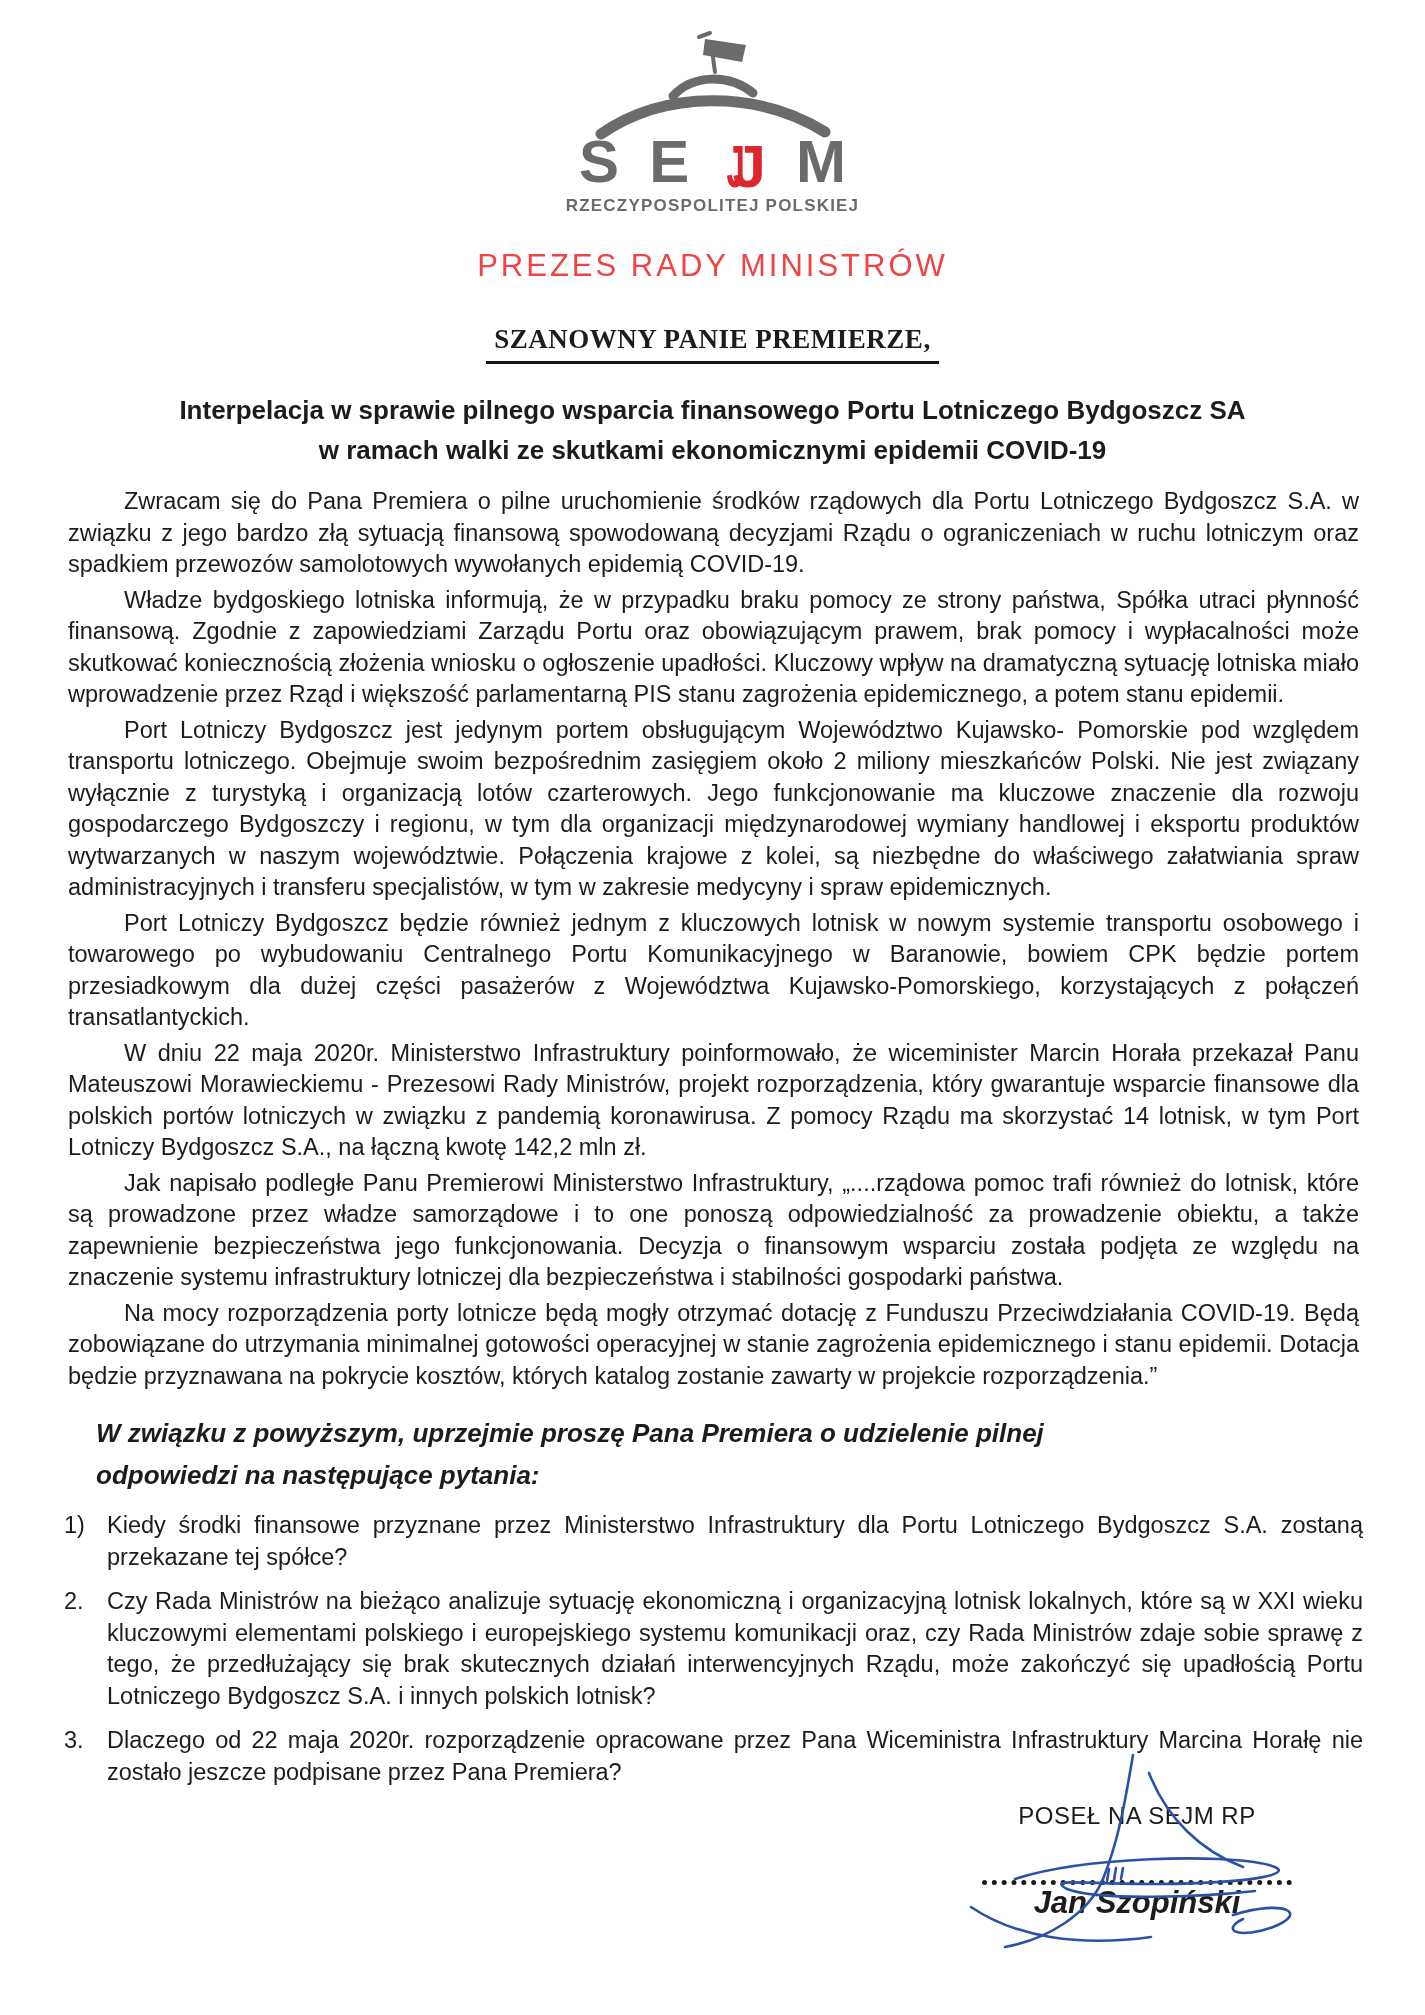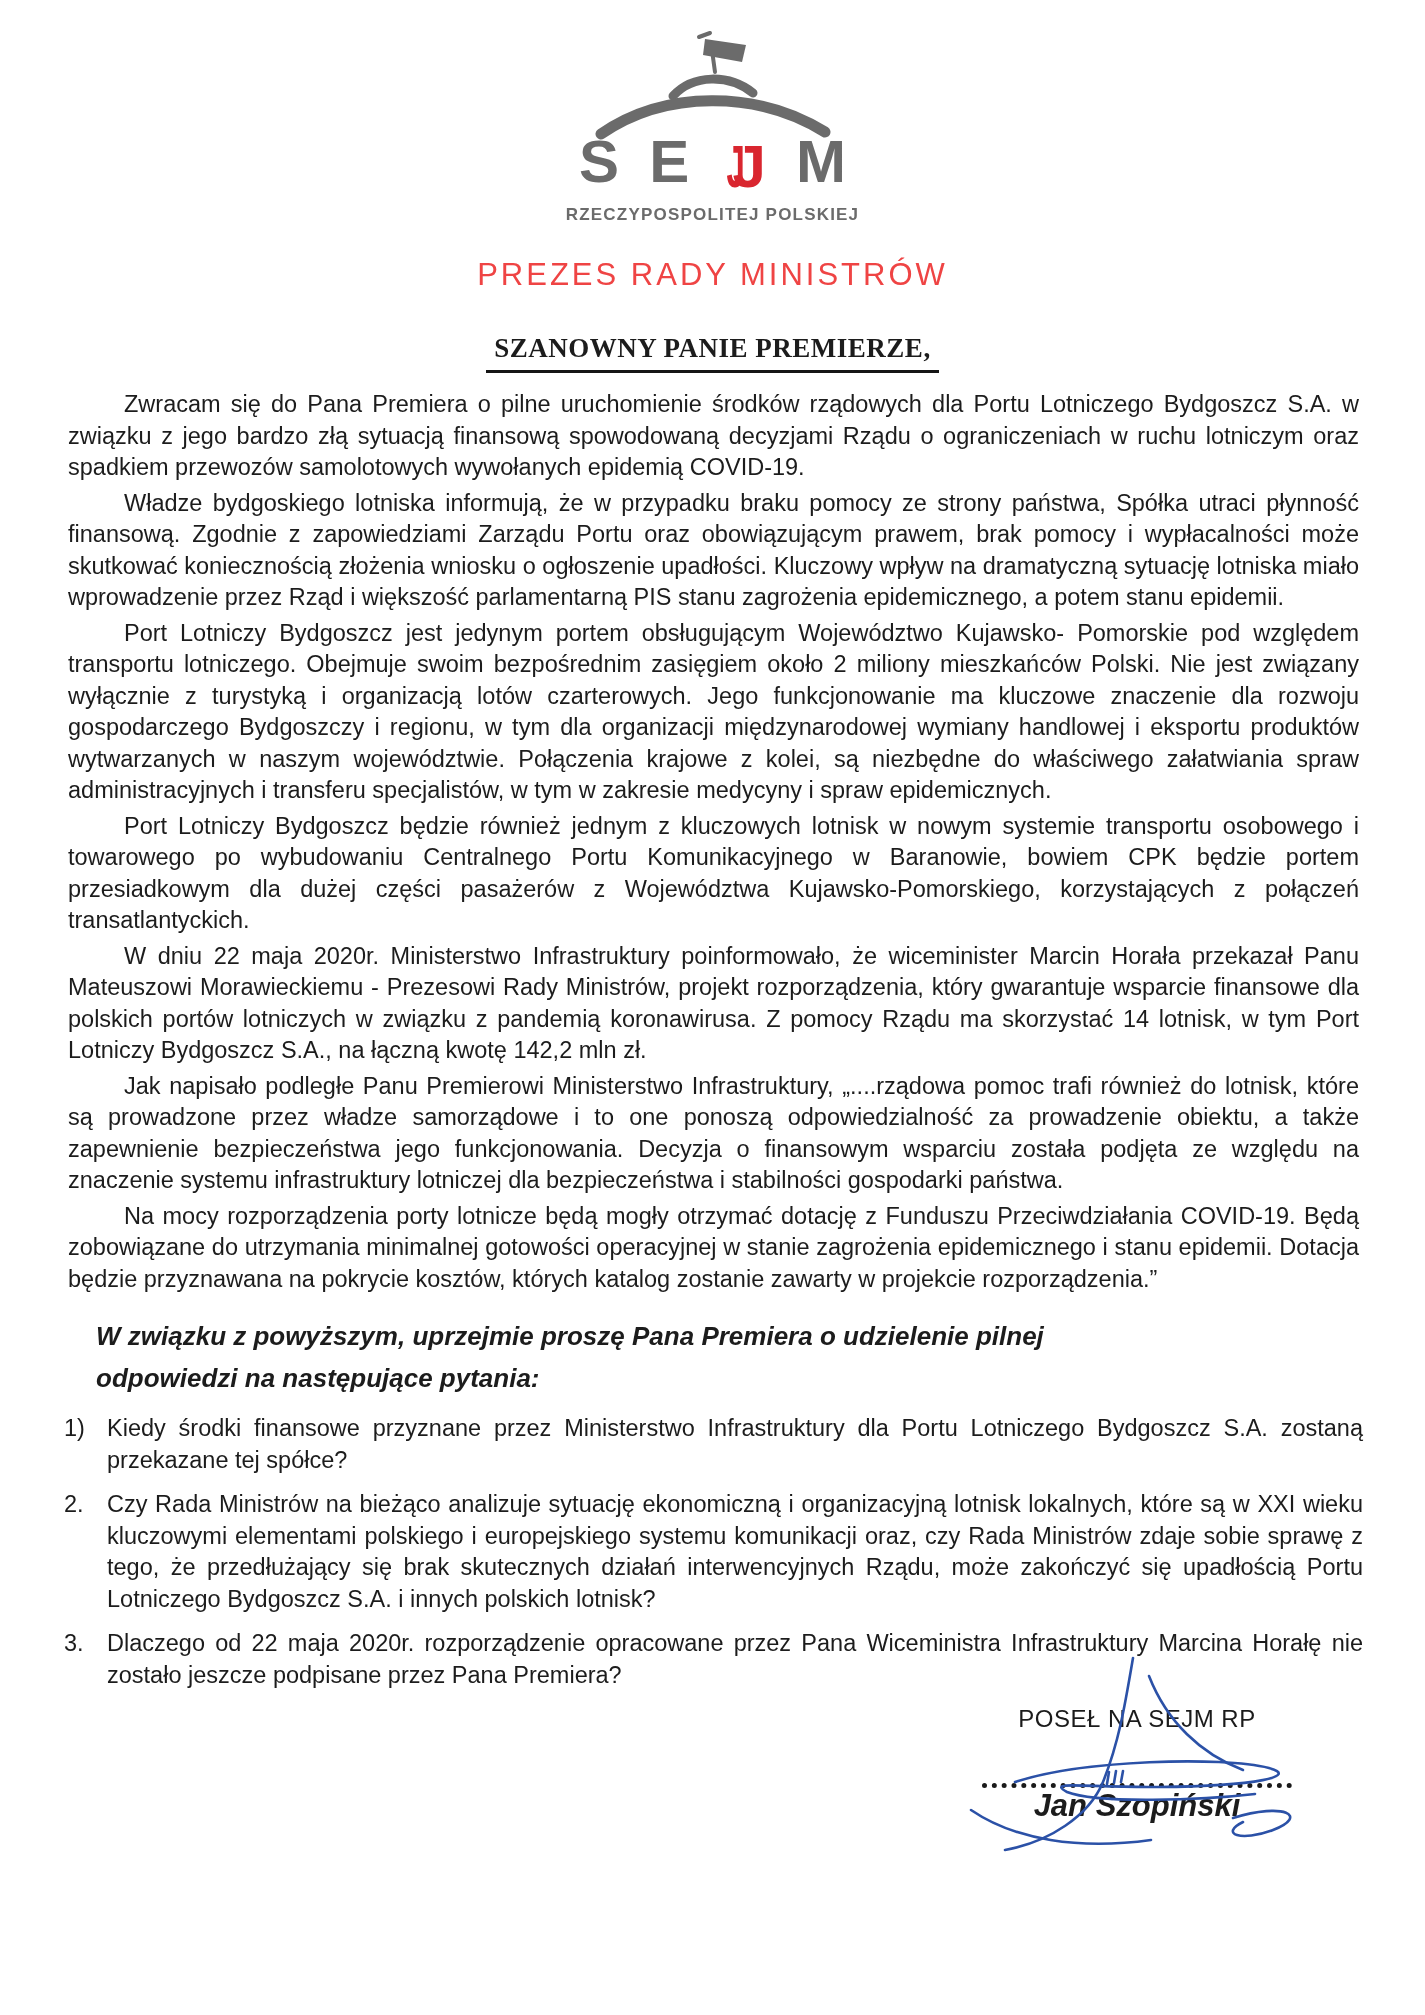--- a/index.html
+++ b/index.html
@@ -16,21 +16,21 @@
   .logo{text-align:center;padding-top:30px;}
   .logo svg{display:block;margin:0 auto;}
   .sejm-letters{
     display:flex;justify-content:center;align-items:flex-start;
     gap:30px;margin-top:-10px;
     font-size:60px;font-weight:600;color:#6b6b6b;line-height:1;
   }
   .sejm-letters .jj{display:flex;color:#d9262f;position:relative;top:5px;}
   .sejm-letters .j-left{transform:scaleX(.55);margin-right:-20px;}
   .logo-sub{
-    margin-top:13px;font-size:17px;font-weight:bold;
+    margin-top:4px;font-size:17px;font-weight:bold;
     color:#6b6b6b;letter-spacing:1.2px;text-align:center;
   }
   
   .recipient-title{
     margin-top:32px;text-align:center;
     font-size:31px;letter-spacing:3px;color:#ef4444;font-weight:400;
   }
   .recipient-name{
     margin-top:6px;text-align:center;
     font-size:29px;font-weight:bold;color:#1b1b1b;
@@ -104,20 +104,24 @@
       </div>
       <div class="logo-sub">RZECZYPOSPOLITEJ POLSKIEJ</div>
     </div>
 
     <div class="recipient-title">PREZES RADY MINISTRÓW</div>
 
     <div class="salutation-wrap">
       <span class="salutation">SZANOWNY PANIE PREMIERZE,</span>
     </div>
 
+    <div class="subject">
+      <div>Interpelacja w sprawie pilnego wsparcia finansowego Portu Lotniczego Bydgoszcz SA</div>
+      <div>w ramach walki ze skutkami ekonomicznymi epidemii COVID-19</div>
+    </div>
   </header>
 
   <main class="body-text">
     <p>Zwracam się do Pana Premiera o pilne uruchomienie środków rządowych dla Portu Lotniczego Bydgoszcz S.A. w związku z jego bardzo złą sytuacją finansową spowodowaną decyzjami Rządu o ograniczeniach w ruchu lotniczym oraz spadkiem przewozów samolotowych wywołanych epidemią COVID-19.</p>
     <p>Władze bydgoskiego lotniska informują, że w przypadku braku pomocy ze strony państwa, Spółka utraci płynność finansową. Zgodnie z zapowiedziami Zarządu Portu oraz obowiązującym prawem, brak pomocy i wypłacalności może skutkować koniecznością złożenia wniosku o ogłoszenie upadłości. Kluczowy wpływ na dramatyczną sytuację lotniska miało wprowadzenie przez Rząd i większość parlamentarną PIS stanu zagrożenia epidemicznego, a potem stanu epidemii.</p>
     <p>Port Lotniczy Bydgoszcz jest jedynym portem obsługującym Województwo Kujawsko- Pomorskie pod względem transportu lotniczego. Obejmuje swoim bezpośrednim zasięgiem około 2 miliony mieszkańców Polski. Nie jest związany wyłącznie z turystyką i organizacją lotów czarterowych. Jego funkcjonowanie ma kluczowe znaczenie dla rozwoju gospodarczego Bydgoszczy i regionu, w tym dla organizacji międzynarodowej wymiany handlowej i eksportu produktów wytwarzanych w naszym województwie. Połączenia krajowe z kolei, są niezbędne do właściwego załatwiania spraw administracyjnych i transferu specjalistów, w tym w zakresie medycyny i spraw epidemicznych.</p>
     <p>Port Lotniczy Bydgoszcz będzie również jednym z kluczowych lotnisk w nowym systemie transportu osobowego i towarowego po wybudowaniu Centralnego Portu Komunikacyjnego w Baranowie, bowiem CPK będzie portem przesiadkowym dla dużej części pasażerów z Województwa Kujawsko-Pomorskiego, korzystających z połączeń transatlantyckich.</p>
     <p>W dniu 22 maja 2020r. Ministerstwo Infrastruktury poinformowało, że wiceminister Marcin Horała przekazał Panu Mateuszowi Morawieckiemu - Prezesowi Rady Ministrów, projekt rozporządzenia, który gwarantuje wsparcie finansowe dla polskich portów lotniczych w związku z pandemią koronawirusa. Z pomocy Rządu ma skorzystać 14 lotnisk, w tym Port Lotniczy Bydgoszcz S.A., na łączną kwotę 142,2 mln zł.</p>
     <p>Jak napisało podległe Panu Premierowi Ministerstwo Infrastruktury, „....rządowa pomoc trafi również do lotnisk, które są prowadzone przez władze samorządowe i to one ponoszą odpowiedzialność za prowadzenie obiektu, a także zapewnienie bezpieczeństwa jego funkcjonowania. Decyzja o finansowym wsparciu została podjęta ze względu na znaczenie systemu infrastruktury lotniczej dla bezpieczeństwa i stabilności gospodarki państwa.</p>
     <p>Na mocy rozporządzenia porty lotnicze będą mogły otrzymać dotację z Funduszu Przeciwdziałania COVID-19. Będą zobowiązane do utrzymania minimalnej gotowości operacyjnej w stanie zagrożenia epidemicznego i stanu epidemii. Dotacja będzie przyznawana na pokrycie kosztów, których katalog zostanie zawarty w projekcie rozporządzenia.”</p>

